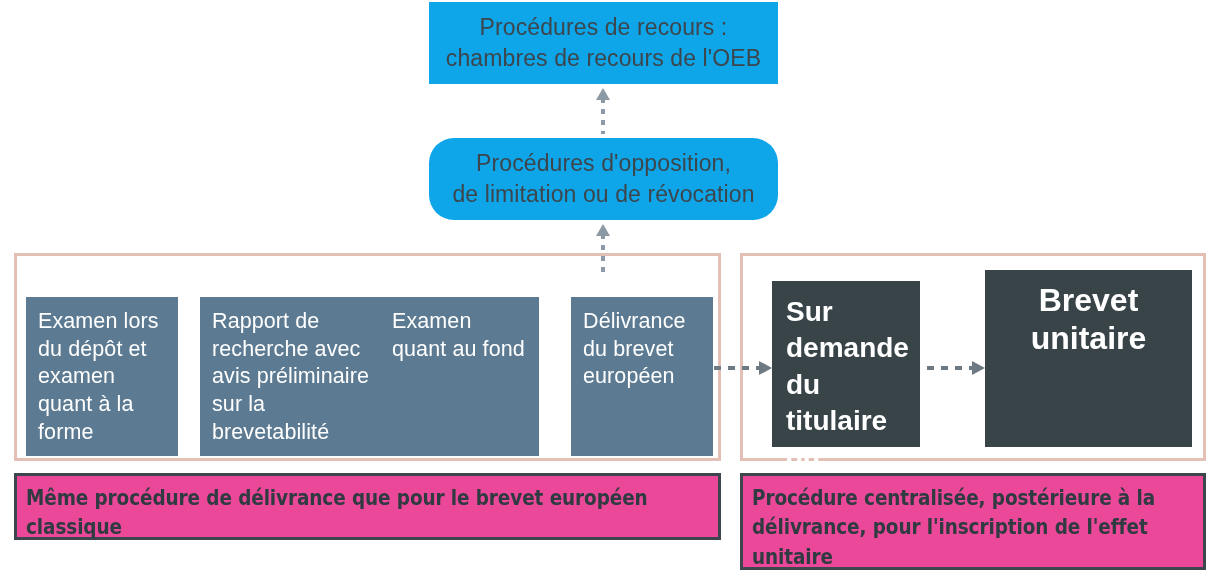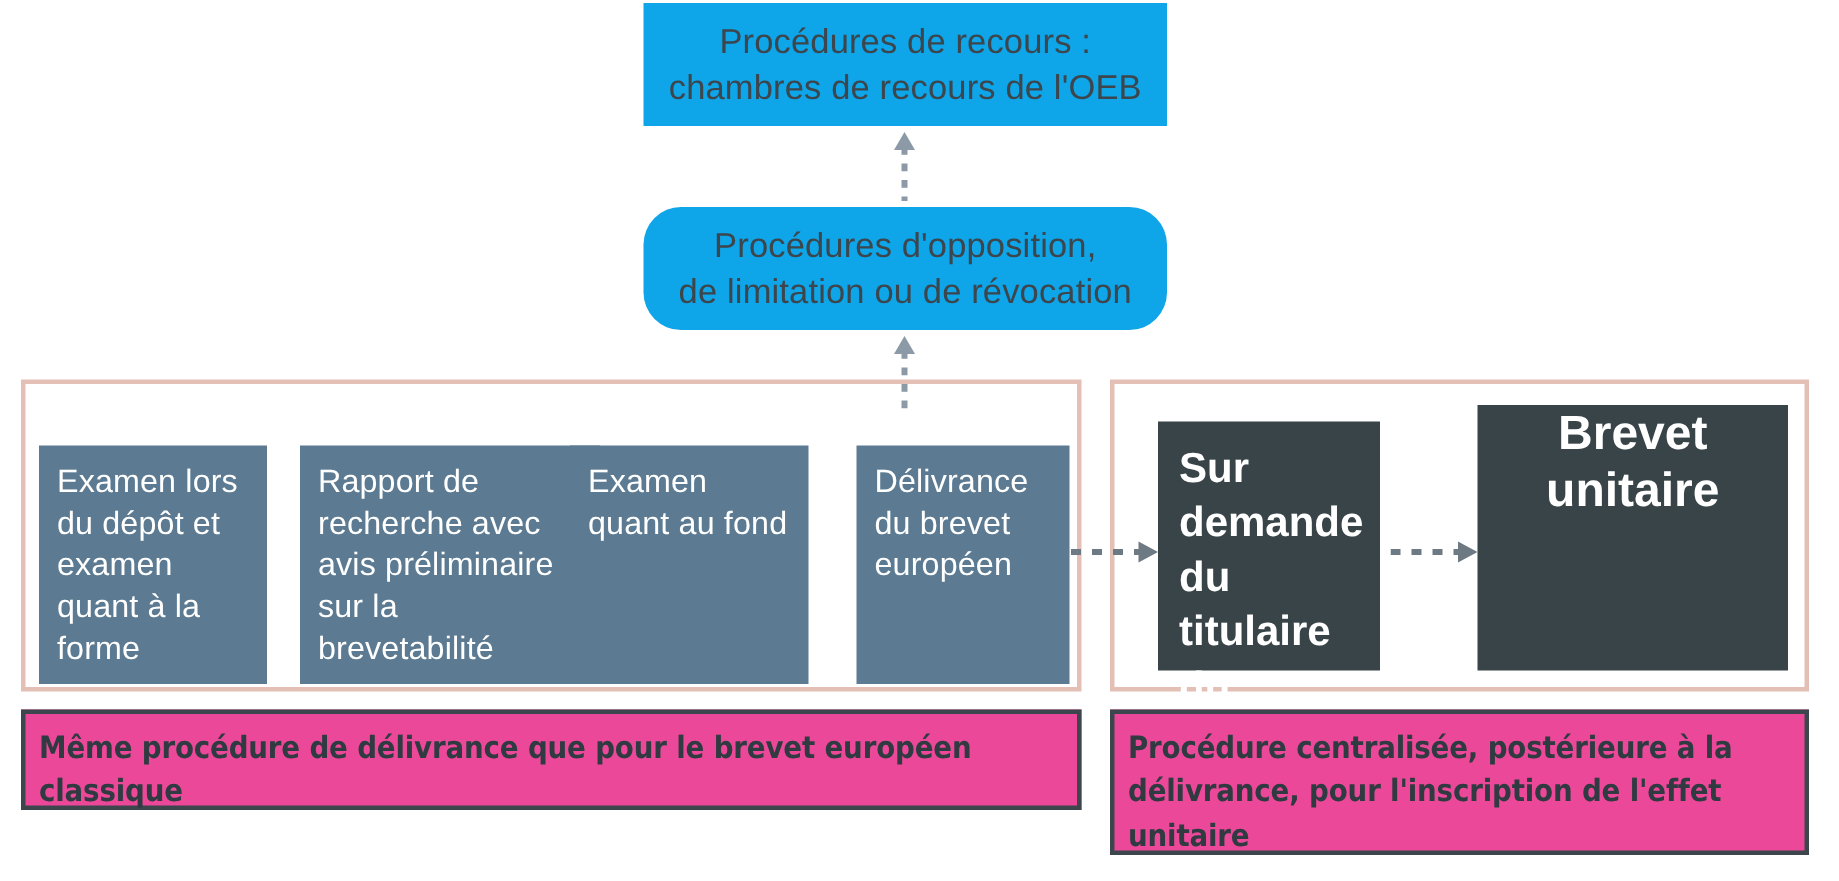--- a/index.html
+++ b/index.html
@@ -107,21 +107,21 @@
     padding: 13px 12px 8px 14px;
   }
   #unitary-patent {
     left: 985px; top: 270px; width: 207px; height: 177px;
     font-size: 32px;
     line-height: 1.18;
     display: flex;
     align-items: flex-start;
     justify-content: center;
     text-align: center;
-    padding-top: 0;
+    padding-top: 12px;
   }
   #unitary-patent .up-inner { width: 100%; }
 
   
   .h-arrow {
     position: absolute;
     height: 18px;
   }
   .h-arrow .shaft {
     position: absolute;

